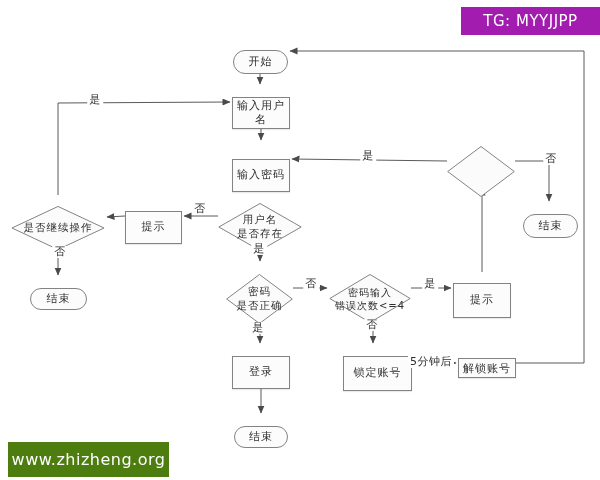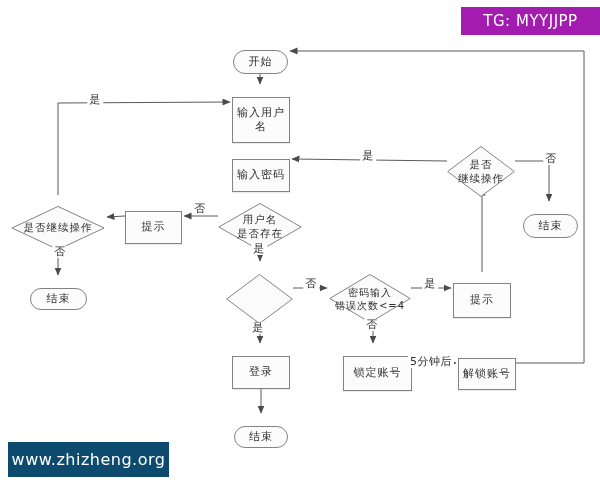--- a/index.html
+++ b/index.html
@@ -23,21 +23,21 @@
   .process .nlabel,.terminator .nlabel{font-size:11px;}
   .elabel{
     position:absolute;transform:translate(-50%,-50%);font-size:11px;color:#2f2f2f;
     background:#ffffff;padding:0 2px;line-height:1.1;z-index:3;letter-spacing:0.5px;white-space:nowrap;
   }
   .badge{
     position:absolute;display:flex;align-items:center;justify-content:center;
     color:#ffffff;font-size:15px;letter-spacing:0.5px;
   }
   .badge.tg{left:461px;top:7px;width:139px;height:28px;background:#a21caf;}
-  .badge.site{left:8px;top:442px;width:161px;height:35px;background:#0c4a6e;font-size:16px;text-align:center;}
+  .badge.site{left:8px;top:442px;width:161px;height:35px;background:#4d7c0f;font-size:16px;text-align:center;}
 </style>
 </head>
 <body>
 
 <div class="canvas">
 
   <svg class="edges" width="600" height="480" xmlns="http://www.w3.org/2000/svg">
     <defs>
       <marker id="arr" markerWidth="9" markerHeight="8" refX="7.5" refY="3.5" orient="auto" markerUnits="userSpaceOnUse">
         <path d="M0,0 L8,3.5 L0,7 Z" fill="#4a4a4a"></path>
@@ -62,21 +62,21 @@
       <polyline points="373,312 373,343" marker-end="url(#arr)"></polyline>
       <polyline points="400,363 456,363" marker-end="url(#arr)"></polyline>
       <polyline points="516,363 584,363 584,51 290,51" marker-end="url(#arr)"></polyline>
     </g>
   </svg>
 
   <div class="node terminator" style="left:233px;top:39px;width:55px;height:24px;">
     <span class="nlabel">开始</span>
   </div>
 
-  <div class="node process" style="left:232px;top:86px;width:58px;height:46px;">
+  <div class="node process" style="left:232px;top:86px;width:58px;height:32px;">
     <span class="nlabel">输入用户名</span>
   </div>
 
   <div class="node process" style="left:232px;top:148px;width:58px;height:33px;">
     <span class="nlabel">输入密码</span>
   </div>
 
   <div class="node diamond" style="left:218px;top:192px;width:84px;height:48px;">
     <svg viewBox="0 0 100 100" preserveAspectRatio="none">
         <polygon points="50,1 99,50 50,99 1,50"></polygon>
@@ -97,20 +97,22 @@
   </div>
 
   <div class="node terminator" style="left:30px;top:277px;width:57px;height:22px;">
     <span class="nlabel">结束</span>
   </div>
 
   <div class="node diamond" style="left:226px;top:263px;width:67px;height:50px;">
     <svg viewBox="0 0 100 100" preserveAspectRatio="none">
         <polygon points="50,1 99,50 50,99 1,50"></polygon>
       </svg>
+    <span class="nlabel">密码
+是否正确</span>
   </div>
 
   <div class="node process" style="left:232px;top:345px;width:58px;height:33px;">
     <span class="nlabel">登录</span>
   </div>
 
   <div class="node terminator" style="left:234px;top:415px;width:54px;height:22px;">
     <span class="nlabel">结束</span>
   </div>
 
@@ -123,33 +125,31 @@
   </div>
 
   <div class="node process" style="left:453px;top:272px;width:58px;height:35px;">
     <span class="nlabel">提示</span>
   </div>
 
   <div class="node diamond" style="left:447px;top:135px;width:68px;height:51px;">
     <svg viewBox="0 0 100 100" preserveAspectRatio="none">
         <polygon points="50,1 99,50 50,99 1,50"></polygon>
       </svg>
-    <span class="nlabel">是否
-继续操作</span>
   </div>
 
   <div class="node terminator" style="left:523px;top:203px;width:55px;height:24px;">
     <span class="nlabel">结束</span>
   </div>
 
   <div class="node process" style="left:343px;top:345px;width:69px;height:35px;">
     <span class="nlabel">锁定账号</span>
   </div>
 
-  <div class="node process" style="left:458px;top:347px;width:58px;height:32px;">
+  <div class="node process" style="left:458px;top:347px;width:58px;height:20px;font-family:Liberation Serif, serif;">
     <span class="nlabel">解锁账号</span>
   </div>
 
   <span class="elabel" style="left:95px;top:100px;">是</span>
   <span class="elabel" style="left:200px;top:209px;">否</span>
   <span class="elabel" style="left:60px;top:252px;">否</span>
   <span class="elabel" style="left:259px;top:249px;">是</span>
   <span class="elabel" style="left:311px;top:284px;">否</span>
   <span class="elabel" style="left:258px;top:328px;">是</span>
   <span class="elabel" style="left:430px;top:284px;">是</span>

